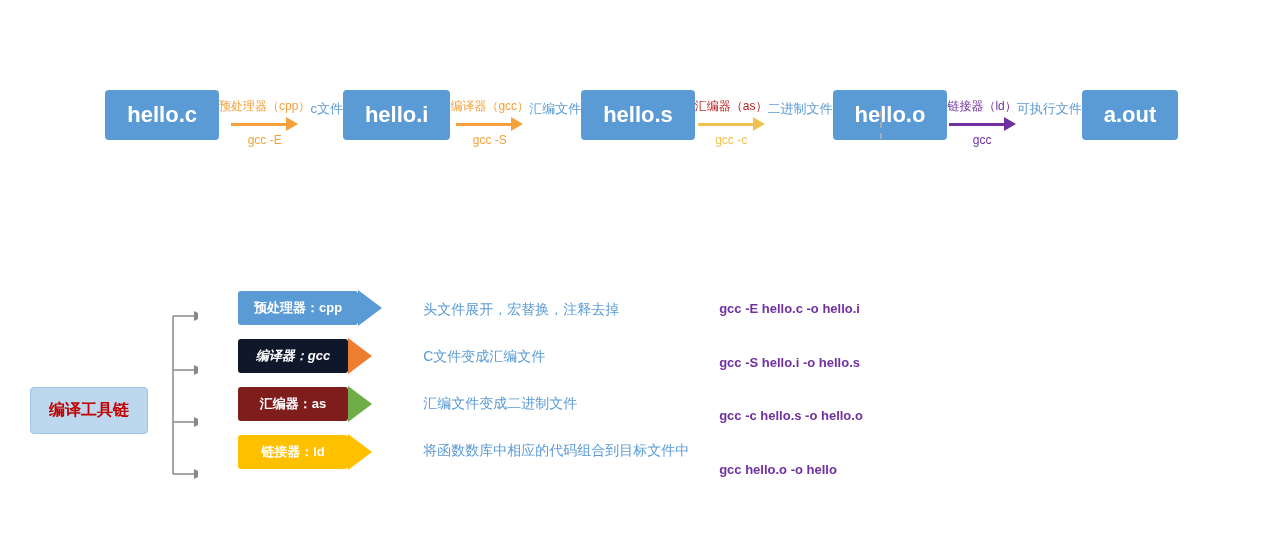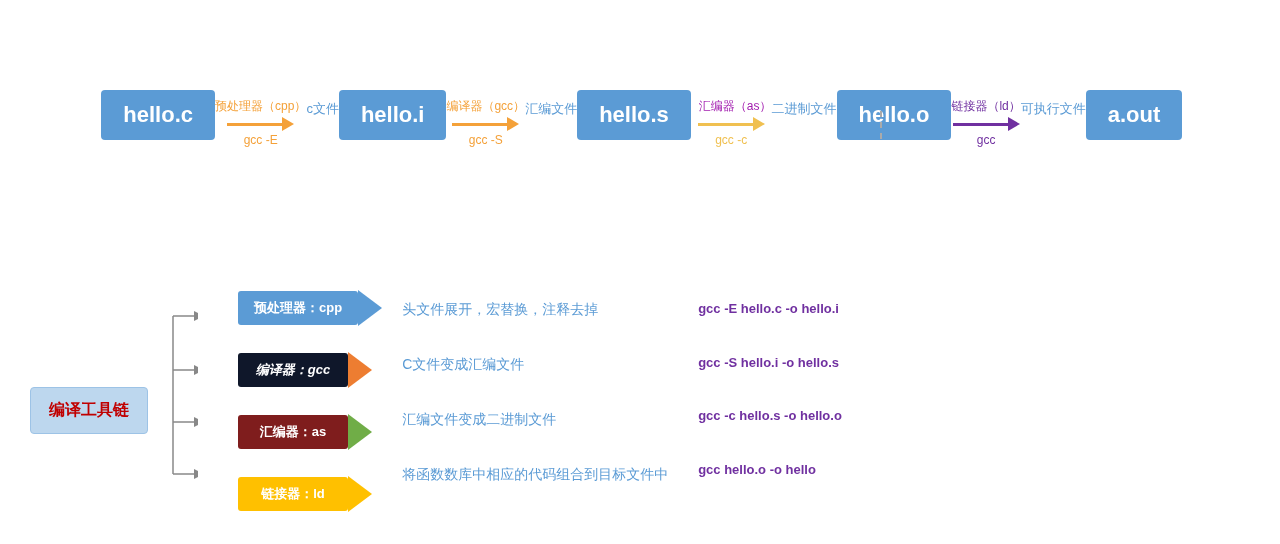--- a/index.html
+++ b/index.html
@@ -74,21 +74,21 @@
 
     .arrow-label-bottom {
       font-size: 12px;
       color: #f4a139;
       white-space: nowrap;
       margin-top: 2px;
       text-align: right;
       line-height: 1.3;
     }
 
-    .arrow-label-top.yellow { color: #a21caf; padding-left: 8px; }
+    .arrow-label-top.yellow { color: #b91c1c; }
     .arrow-label-bottom.yellow { color: #f0c050; }
     .arrow-label-top.purple { color: #7030a0; }
     .arrow-label-bottom.purple { color: #7030a0; }
 
     .arrow-container {
       display: flex;
       align-items: center;
       flex-direction: column;
       justify-content: center;
       position: relative;
@@ -150,21 +150,21 @@
       border-radius: 4px;
       white-space: nowrap;
       align-self: center;
       margin-top: 30px;
       font-family: Liberation Serif, serif;
     }
 
     .tools-column {
       display: flex;
       flex-direction: column;
-      gap: 26px;
+      gap: 12px;
       margin-left: 40px;
       margin-top: 30px;
     }
 
     .tool-arrow-row {
       display: flex;
       align-items: center;
       gap: 0;
     }
 
@@ -190,22 +190,22 @@
       border-bottom: 18px solid transparent;
       border-left: 24px solid #5b9bd5;
     }
     .tool-arrow.orange { border-left-color: #ed7d31; }
     .tool-arrow.green  { border-left-color: #70ad47; }
     .tool-arrow.yellow { border-left-color: #ffc000; }
 
     .desc-column {
       display: flex;
       flex-direction: column;
-      gap: 16px;
-      margin-left: 20px;
+      gap: 8px;
+      margin-left: 41px;
       margin-top: 30px;
     }
 
     .desc-text {
       font-size: 14px;
       color: #5b9bd5;
       padding: 9px 0;
       white-space: nowrap;
       line-height: 1.5;
     }

